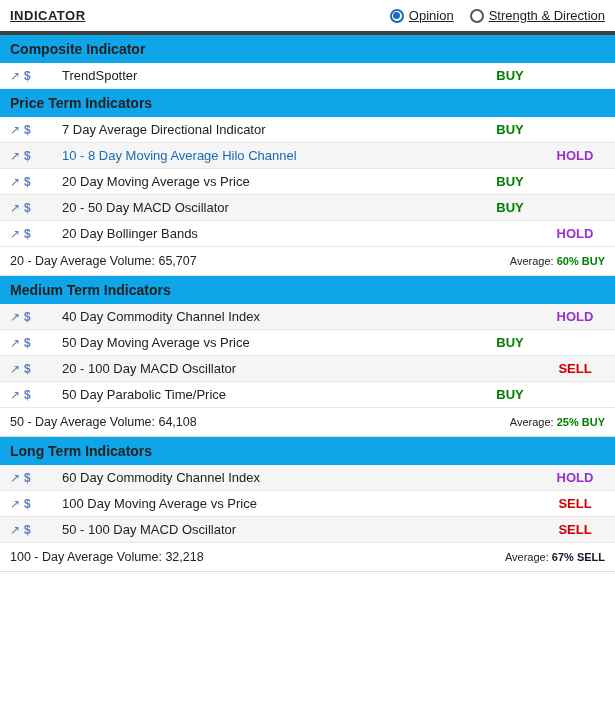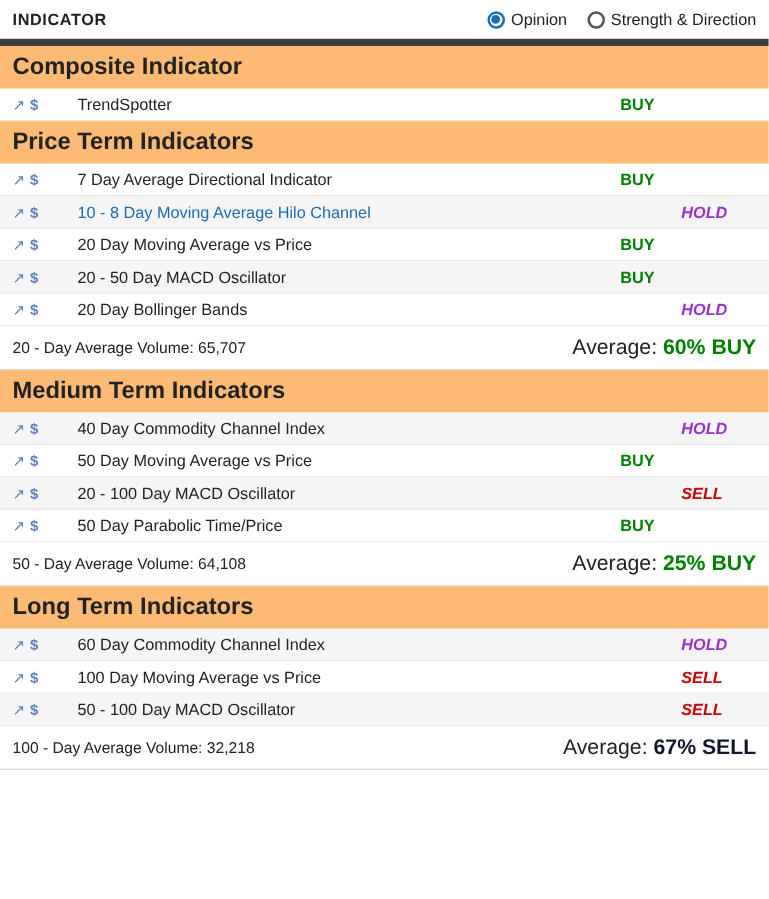--- a/index.html
+++ b/index.html
@@ -8,21 +8,22 @@
       font-size: 13px;
       background: #fff;
       color: #222;
       width: 615px;
     }
     .header {
       display: flex;
       align-items: center;
       justify-content: space-between;
       padding: 8px 10px;
-      border-bottom: 6px solid #404040;
+      border-bottom: 4px solid #404040;
+      text-decoration: underline;
     }
     .header-title {
       font-weight: bold;
       font-size: 13px;
       text-transform: uppercase;
       letter-spacing: 0.5px;
     }
     .radio-group {
       display: flex;
       align-items: center;
@@ -51,23 +52,23 @@
       width: 7px;
       height: 7px;
       border-radius: 50%;
       background: #1a6bb5;
     }
     .radio-label {
       font-size: 13px;
     }
     .section-header {
       font-weight: bold;
-      font-size: 19px;
+      font-size: 14px;
       padding: 6px 10px;
-      background: #fdba74;
+      background: #0ea5e9;
     }
     .indicator-row {
       display: flex;
       align-items: center;
       padding: 5px 10px;
       background: #f5f5f5;
       border-bottom: 1px solid #e8e8e8;
     }
     .indicator-row:nth-child(even) {
       background: #fff;
@@ -98,40 +99,39 @@
       text-decoration: none;
     }
     .signal {
       min-width: 60px;
       text-align: center;
       font-weight: bold;
     }
     .signal.buy { color: #008000; }
     .signal-right {
       min-width: 80px;
-      text-align: left;
-      font-weight: bold;
-      font-style: italic;
+      text-align: center;
+      font-weight: bold;
     }
     .signal-right.sell { color: #cc0000; }
     .signal-right.hold { color: #9932CC; }
     .summary-row {
       display: flex;
       align-items: center;
       justify-content: space-between;
       padding: 7px 10px;
       border-bottom: 1px solid #ddd;
       background: #fff;
     }
     .summary-left {
       color: #222;
       font-size: 12.5px;
     }
     .summary-right {
-      font-size: 17px;
+      font-size: 11px;
     }
     .summary-right .avg-label {
       color: #222;
     }
     .summary-right .avg-pct-buy {
       color: #008000;
       font-weight: bold;
     }
     .summary-right .avg-pct-sell {
       color: #0f172a;

